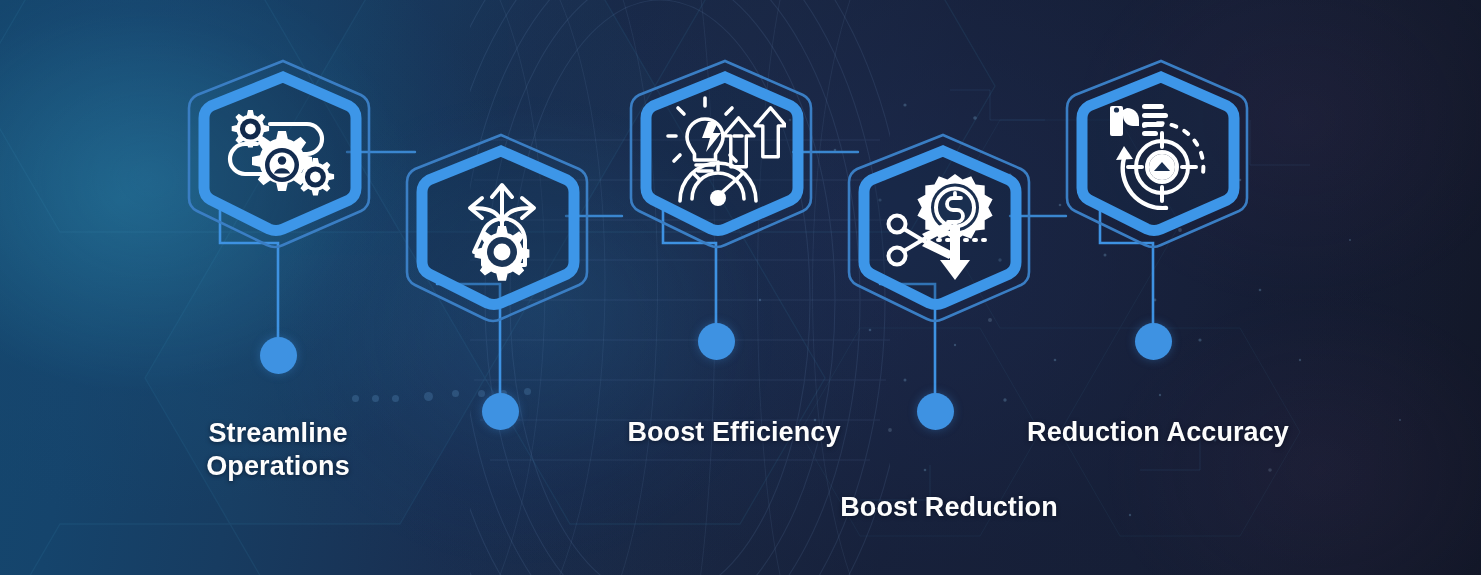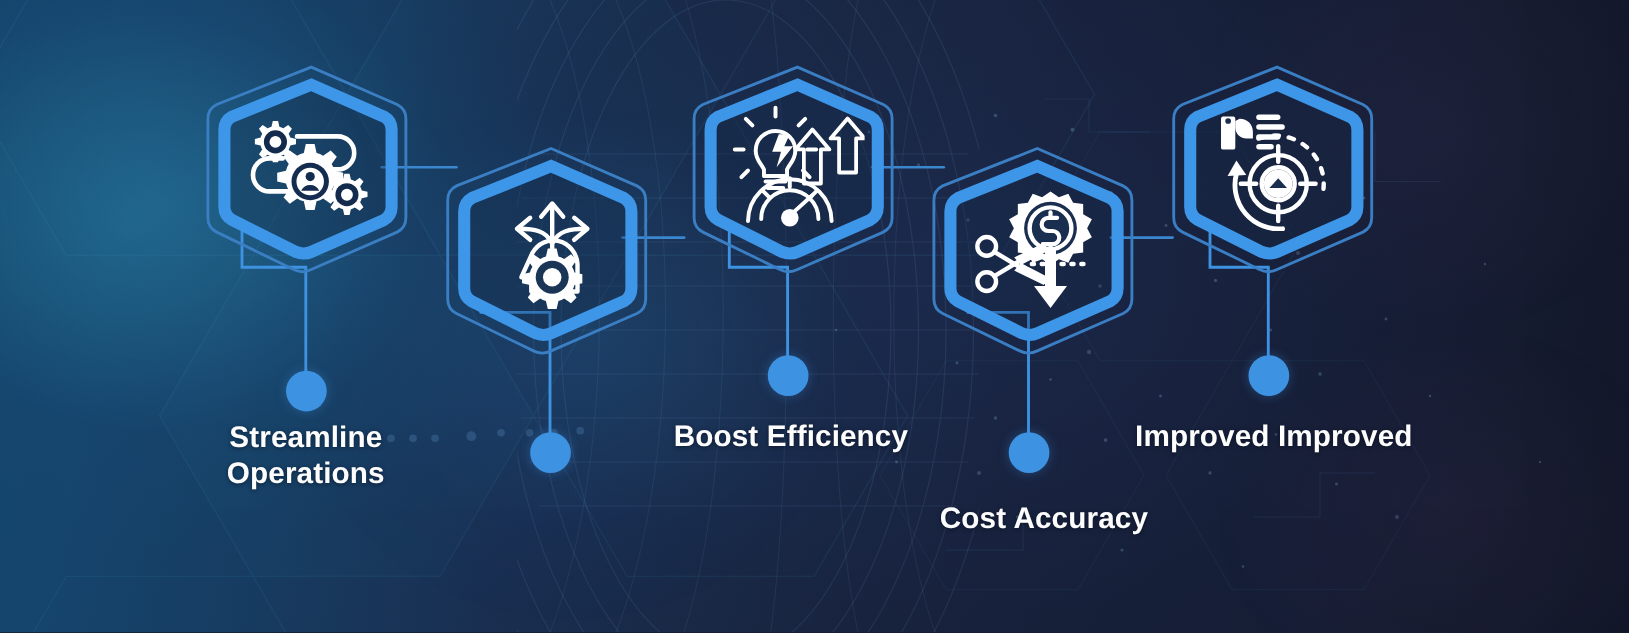--- a/index.html
+++ b/index.html
@@ -34,20 +34,21 @@
   .label {
     position:absolute;
     color:#fdfdfd;
     font-size:27px;
     font-weight:700;
     line-height:1.22;
     letter-spacing:.1px;
     text-align:center;
     white-space:pre;
     text-shadow:0 1px 4px rgba(4,10,24,.55);
+    margin-top:36px;
   }
   .dot {
     position:absolute;
     border-radius:50%;
     background:#3e92e2;
     box-shadow:0 0 10px rgba(62,146,226,.35);
   }
   .icon { position:absolute; }
 </style>
 </head>
@@ -375,17 +376,17 @@
   </div>
 
   <div class="dot" style="left:260px;top:337px;width:37px;height:37px"></div>
   <div class="dot" style="left:482px;top:393px;width:37px;height:37px"></div>
   <div class="dot" style="left:698px;top:323px;width:37px;height:37px"></div>
   <div class="dot" style="left:917px;top:393px;width:37px;height:37px"></div>
   <div class="dot" style="left:1135px;top:323px;width:37px;height:37px"></div>
 
   <div class="label" style="left:148px;top:381px;width:260px">Streamline
 Operations</div>
-  <div class="label" style="left:588px;top:380px;width:262px">Boost Efficiency</div>
-  <div class="label" style="left:823px;top:455px;width:252px">Cost Accuracy</div>
-  <div class="label" style="left:1023px;top:380px;width:270px">Improved Improved</div>
+  <div class="label" style="left:603px;top:380px;width:262px">Boost Efficiency</div>
+  <div class="label" style="left:823px;top:455px;width:252px">Boost Reduction</div>
+  <div class="label" style="left:1023px;top:380px;width:270px">Reduction Accuracy</div>
 
 </div>
 
 </body></html>

